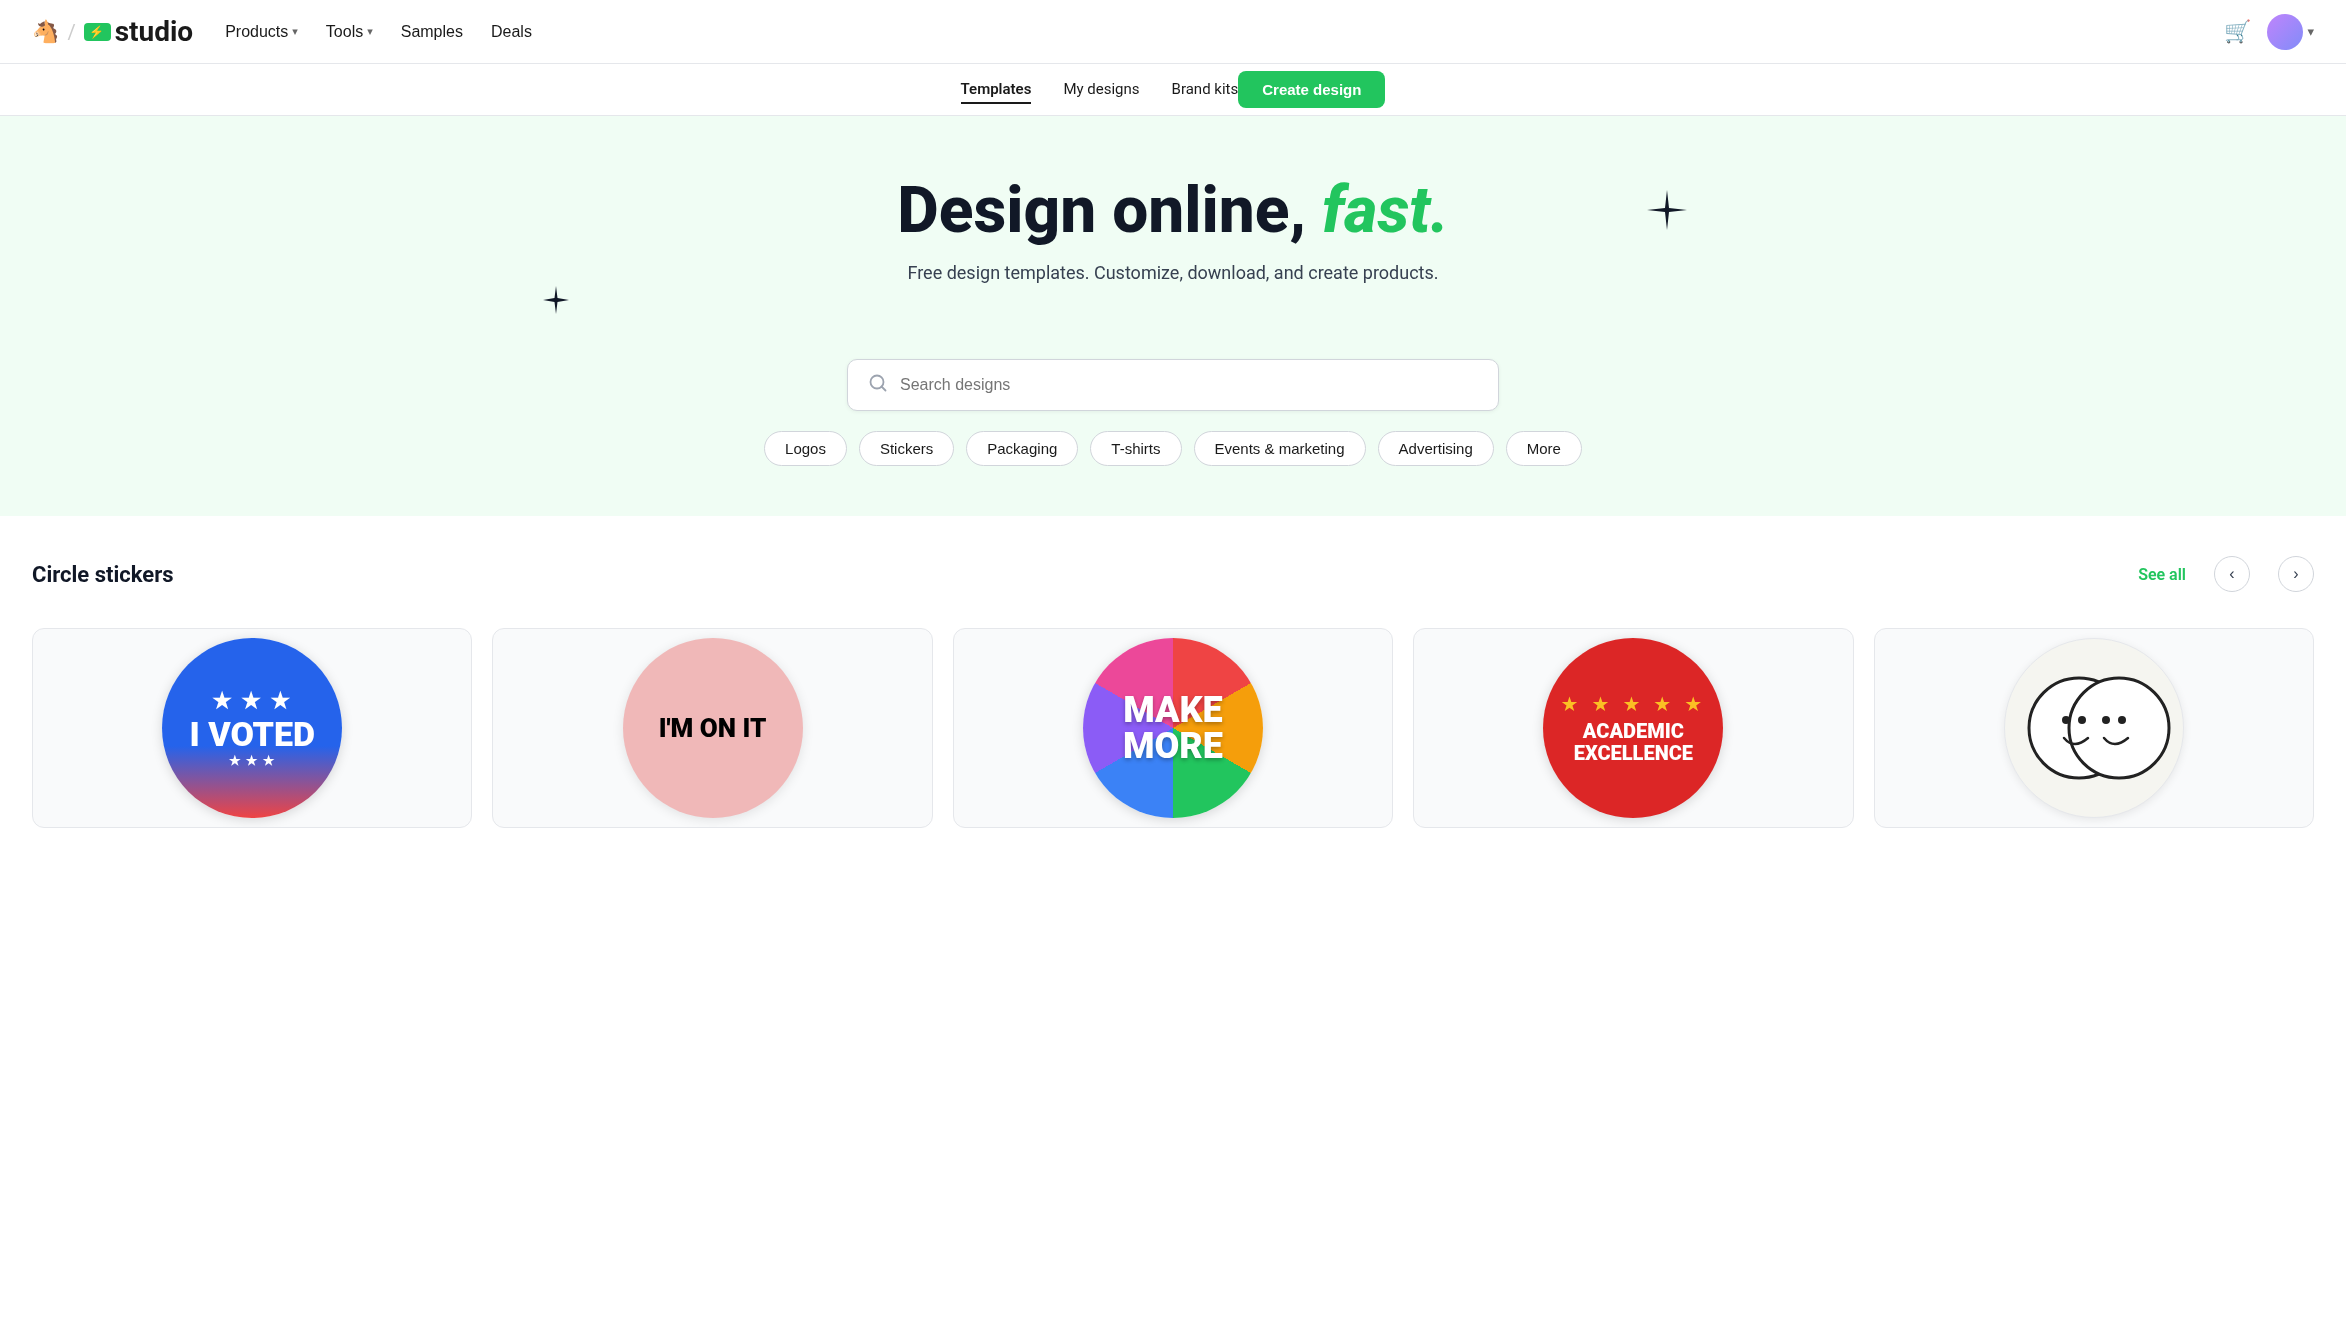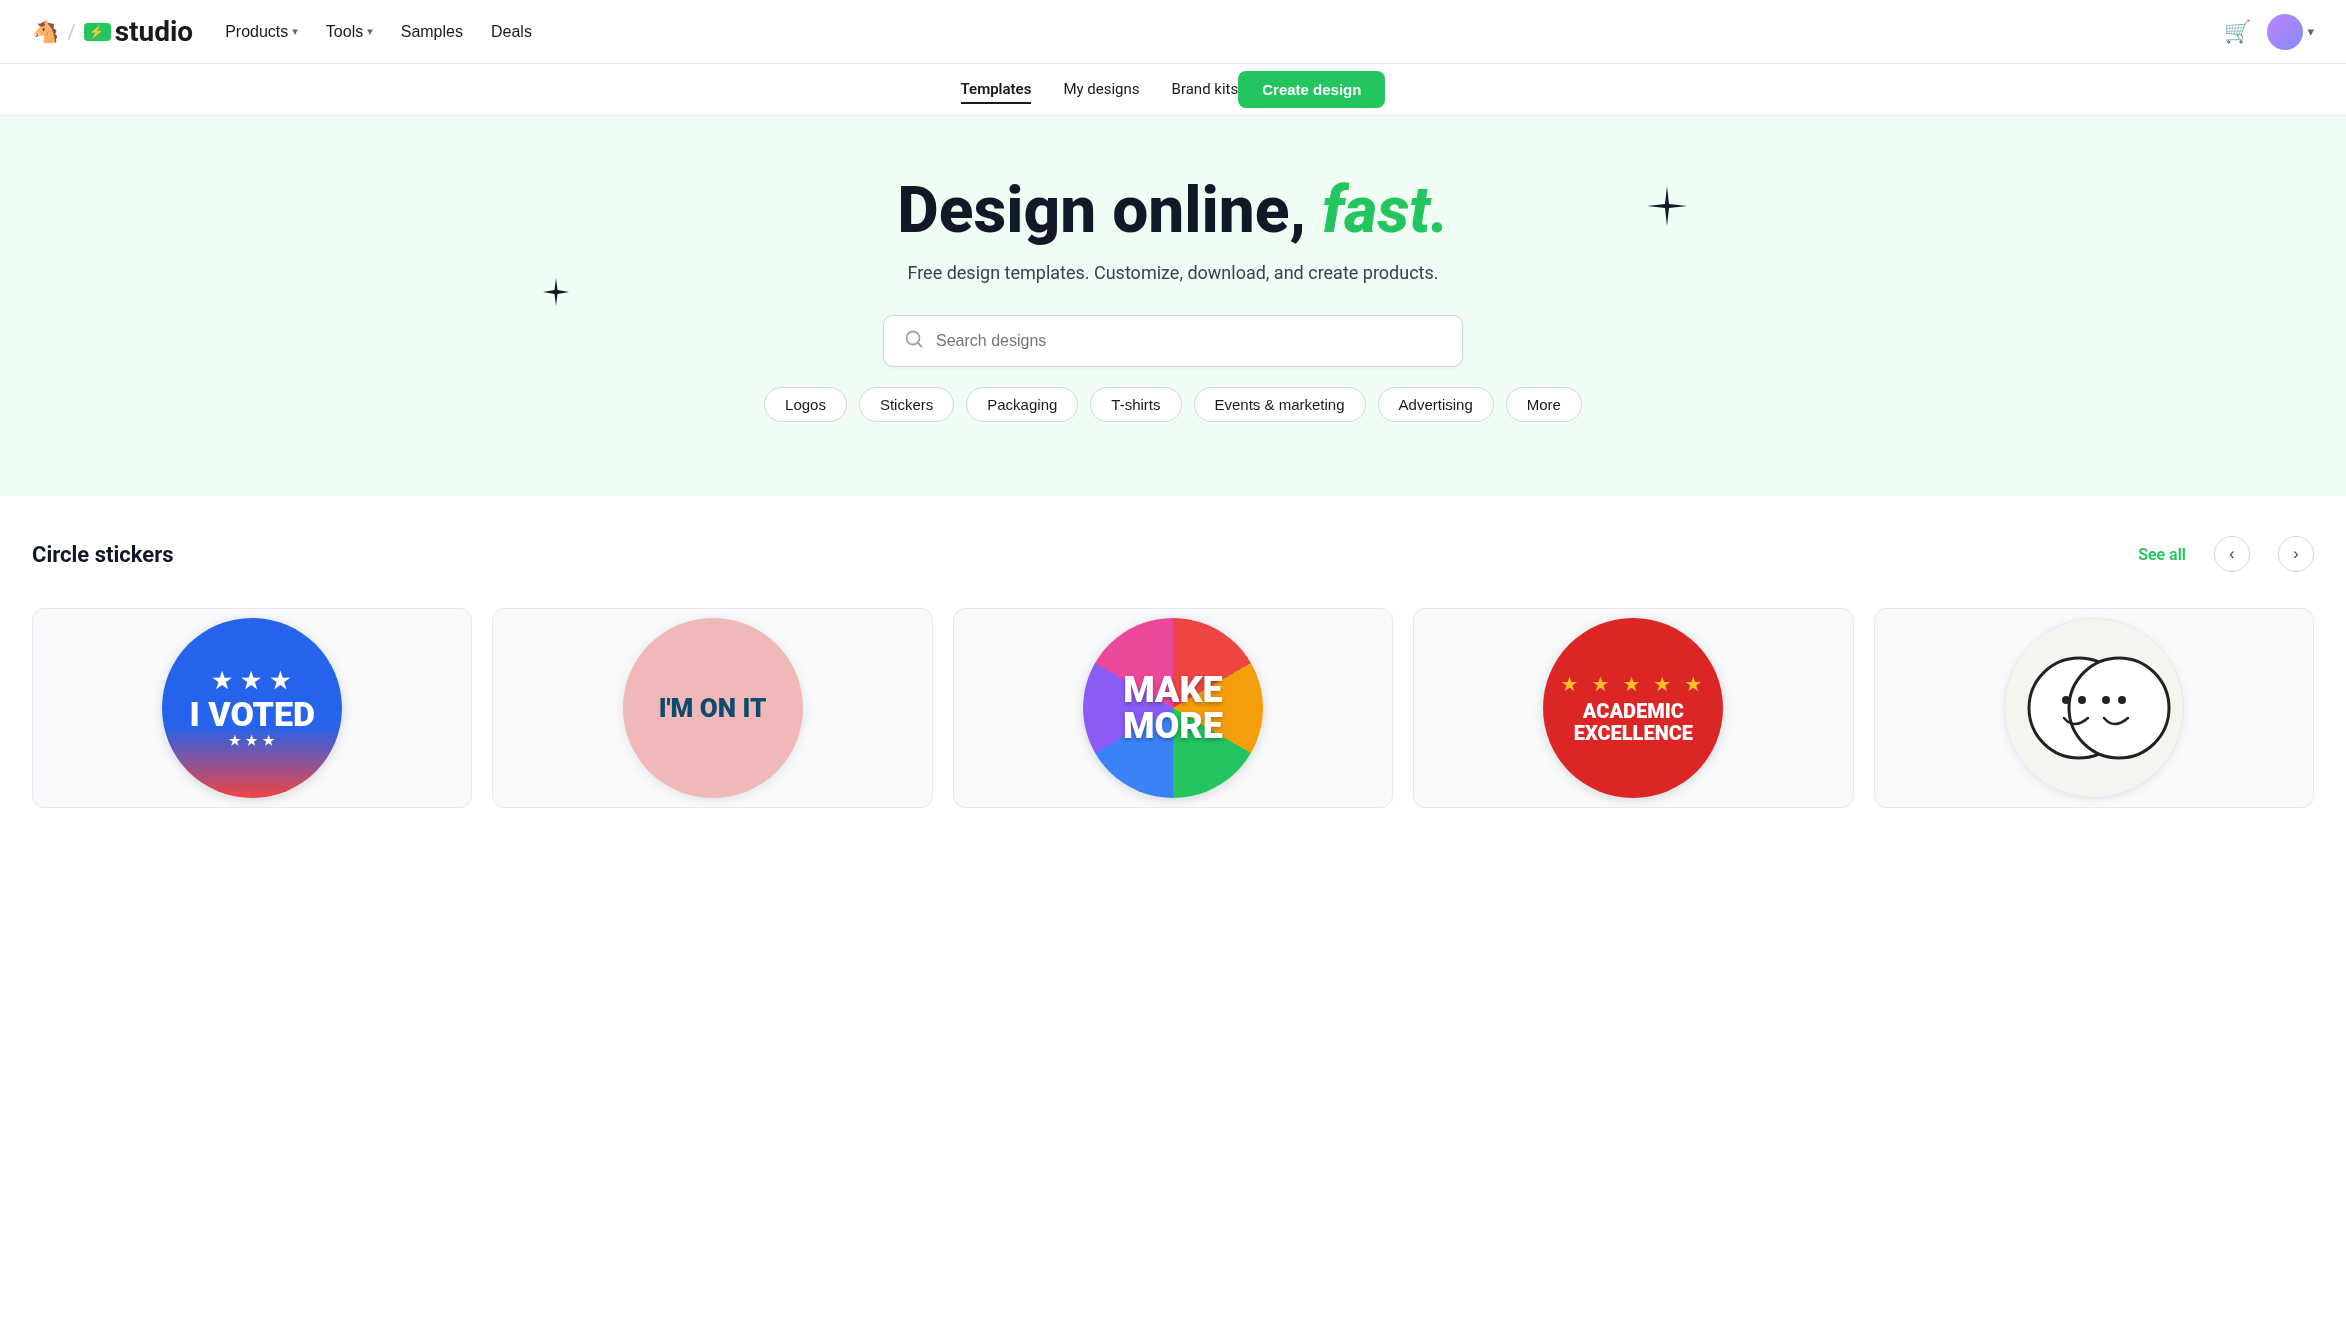--- a/index.html
+++ b/index.html
@@ -57,22 +57,23 @@
     .hero-sparkle-right {
       position: absolute; right: 28%; top: 18%; font-size: 36px; color: #1a1a1a;
     }
     .hero-title {
       font-size: 64px; font-weight: 800; color: #111827; line-height: 1.1; margin-bottom: 16px;
     }
     .hero-title-fast { color: #22c55e; font-style: italic; }
     .hero-subtitle { font-size: 18px; color: #374151; margin-bottom: 32px; }
     .search-bar {
       display: flex; align-items: center; background: #fff; border-radius: 10px;
-      border: 1.5px solid #d1d5db; padding: 16px 20px; width: 580px; height: 52px;
+      border: 1.5px solid #d1d5db; padding: 16px 20px; width: 652px; height: 52px;
       box-shadow: 0 1px 4px rgba(0,0,0,0.06);
+      margin-top: 44px;
     }
     .search-icon { color: #9ca3af; font-size: 18px; margin-right: 12px; }
     .search-input {
       border: none; outline: none; font-size: 16px; color: #374151; flex: 1; background: transparent;
     }
     .category-pills { display: flex; gap: 12px; margin-top: 20px; flex-wrap: wrap; justify-content: center; }
     .pill {
       background: #fff; border: 1.5px solid #d1d5db; border-radius: 999px;
       padding: 8px 20px; font-size: 15px; color: #1a1a1a; cursor: pointer;
     }
@@ -110,21 +111,21 @@
     .sticker-voted-sub { font-size: 13px; letter-spacing: 1px; margin-top: 2px; }
 
     .sticker-imonit {
       width: 180px; height: 180px; border-radius: 50%;
       background: #f0b8b8;
       display: flex; flex-direction: column; align-items: center; justify-content: center;
       color: #c084fc; font-weight: 900; font-size: 24px;
       box-shadow: 0 2px 12px rgba(0,0,0,0.1);
       position: relative; overflow: hidden;
     }
-    .sticker-imonit-text { font-size: 26px; font-weight: 900; color: #0c4a6e; text-align: center; line-height: 1.1; }
+    .sticker-imonit-text { font-size: 26px; font-weight: 900; color: #000000; text-align: center; line-height: 1.1; }
 
     .sticker-makemore {
       width: 180px; height: 180px; border-radius: 50%;
       background: conic-gradient(#ef4444 0deg 60deg, #f59e0b 60deg 120deg, #22c55e 120deg 180deg, #3b82f6 180deg 240deg, #8b5cf6 240deg 300deg, #ec4899 300deg 360deg);
       display: flex; flex-direction: column; align-items: center; justify-content: center;
       box-shadow: 0 2px 12px rgba(0,0,0,0.15);
     }
     .sticker-makemore-text { font-size: 36px; font-weight: 900; color: white; text-align: center; line-height: 1; text-shadow: 0 2px 4px rgba(0,0,0,0.3); }
 
     .sticker-academic {

